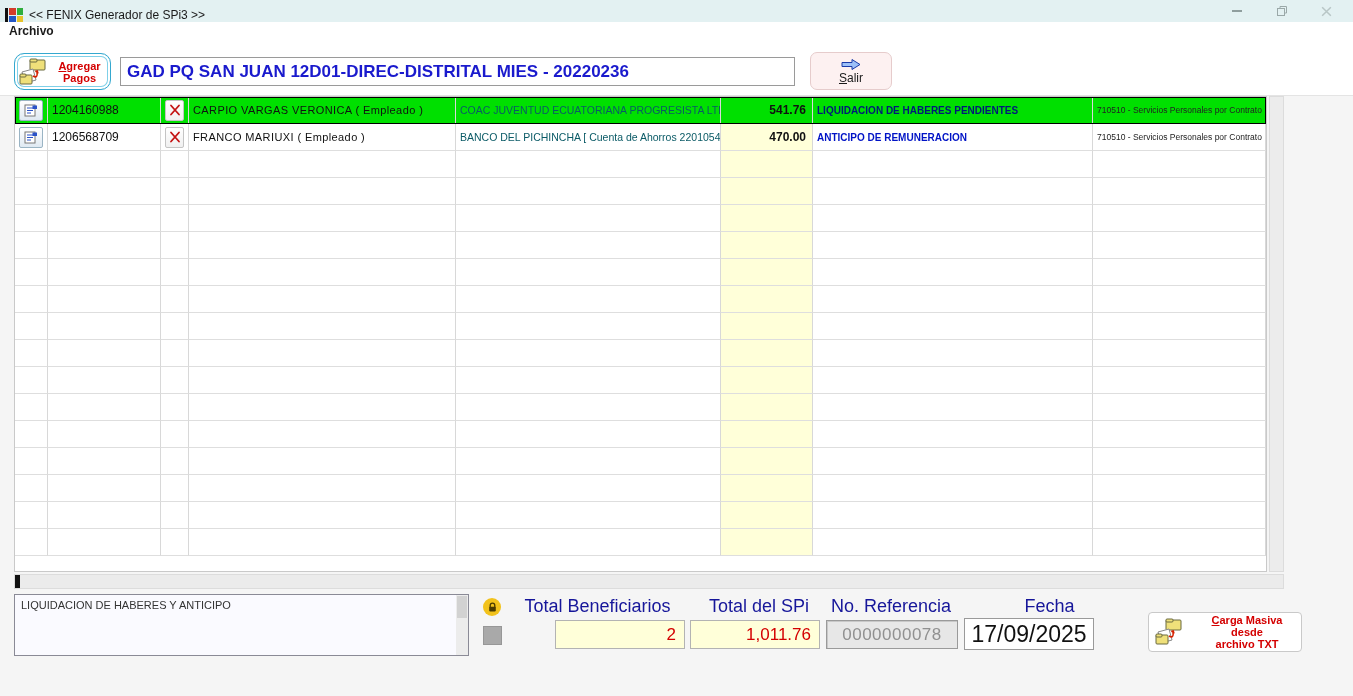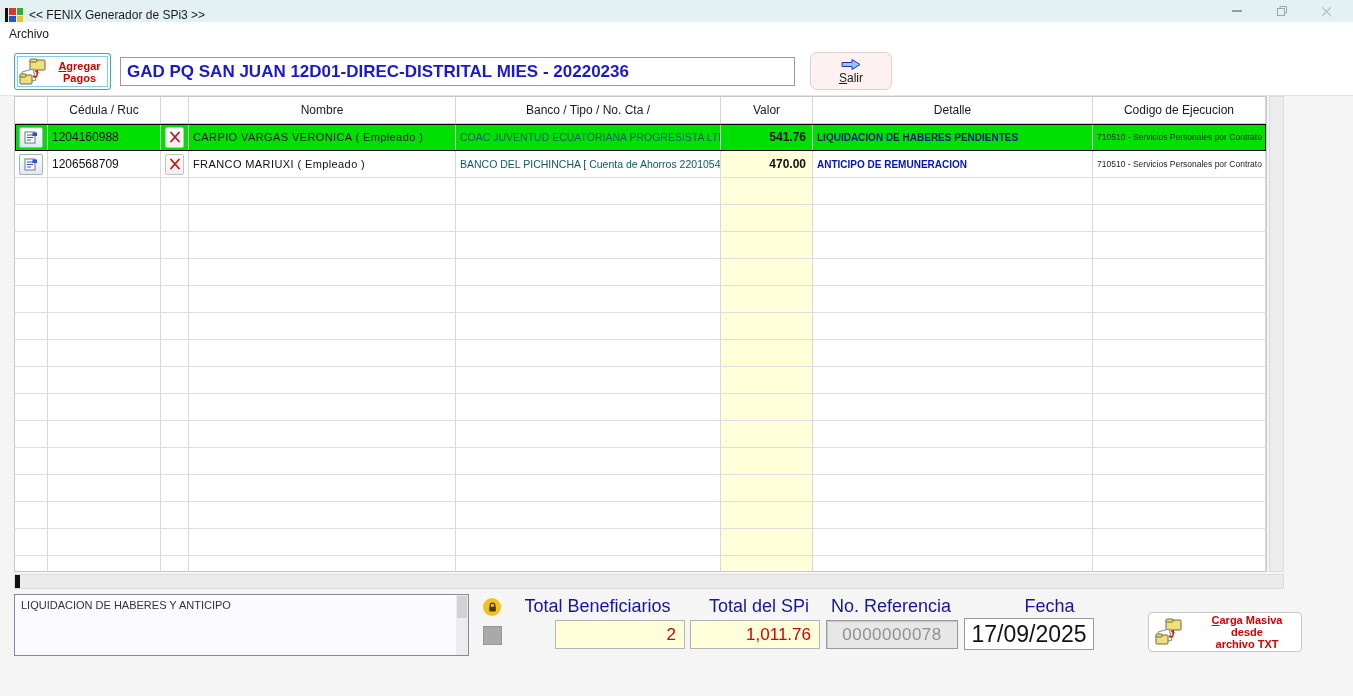--- a/index.html
+++ b/index.html
@@ -15,28 +15,28 @@
                      display:grid; grid-template-columns:1fr 1fr; grid-template-rows:1fr 1fr; gap:1px; }
   .app-icon .panes i:nth-child(1){background:#d43b2a;} .app-icon .panes i:nth-child(2){background:#2fae3c;}
   .app-icon .panes i:nth-child(3){background:#2457c5;} .app-icon .panes i:nth-child(4){background:#e8c32a;}
   .title-text { font-size:12px; color:#1a1a1a; }
   .win-controls { position:absolute; right:4px; top:0; height:22px; display:flex; align-items:center; }
   .win-btn { width:45px; height:22px; display:flex; align-items:center; justify-content:center; }
   .win-btn svg { stroke:#8a9a9a; }
 
   
   .menubar { position:absolute; left:0; top:22px; width:100%; height:21px; background:#ffffff;
-             display:flex; align-items:flex-end; }
+             display:flex; align-items:flex-start;font-weight:bold; }
   .menu-item { font-size:12px; color:#1a1a1a; padding:2px 9px; }
 
   
   .toolbar { position:absolute; left:0; top:43px; width:100%; height:53px; background:#ffffff;
              border-bottom:1px solid #e4e4e4; }
   .btn-agregar { position:absolute; left:14px; top:10px; width:97px; height:37px; background:#ffffff;
-                 border:1px solid #35a8cf; border-radius:3px; box-shadow: inset 0 0 0 2px #fff, inset 0 0 0 3px #7fd0e8;
+                 border:1px solid #35a8cf; border-radius:10px; box-shadow: inset 0 0 0 2px #fff, inset 0 0 0 3px #7fd0e8;
                  display:flex; align-items:center; gap:4px; padding:2px 4px; cursor:pointer; }
   .btn-label-red { color:#d40000; font-weight:bold; font-size:11px; line-height:12px; text-align:center; flex:1; }
   .btn-label-red span { display:block; }
   .btn-label-red span.u::first-letter { text-decoration:underline; }
   .title-field { position:absolute; left:120px; top:14px; width:675px; height:29px; background:#fff;
                  border:1px solid #9a9a9a; font-family:"Liberation Sans",sans-serif;
                  font-size:17px; font-weight:bold; color:#1a1acd; padding:0 6px; }
   .btn-salir { position:absolute; left:810px; top:9px; width:82px; height:38px; background:#fdf1f1;
                border:1px solid #e6cccc; border-radius:7px; display:flex; flex-direction:column;
                align-items:center; justify-content:center; cursor:pointer; }
@@ -160,30 +160,20 @@
 
     <button class="btn-salir">
       <svg width="22" height="13" viewBox="0 0 22 13">
         <path d="M2 4.5 H12 V1.5 L20 6.5 L12 11.5 V8.5 H2 Z" fill="#9cc0f8" stroke="#1a3aa8" stroke-width="1"></path>
       </svg>
       <span class="lbl">Salir</span>
     </button>
   </div>
 
   <div class="table-wrap">
-    <div class="trow thead">
-      <div class="cell"></div>
-      <div class="cell">Cédula / Ruc</div>
-      <div class="cell"></div>
-      <div class="cell">Nombre</div>
-      <div class="cell">Banco / Tipo / No. Cta /</div>
-      <div class="cell">Valor</div>
-      <div class="cell">Detalle</div>
-      <div class="cell">Codigo de Ejecucion</div>
-    </div>
     <div id="table-body">
         <div class="trow row selected">
       <div class="cell btncell">
         <button class="cellbtn rowbtn">
           <svg width="14" height="13" viewBox="0 0 14 13">
             <rect x="1" y="1" width="10" height="11" fill="#fff" stroke="#777"></rect>
             <line x1="3" y1="4" x2="9" y2="4" stroke="#2a52c8"></line>
             <line x1="3" y1="6.5" x2="9" y2="6.5" stroke="#2a52c8"></line>
             <line x1="3" y1="9" x2="7" y2="9" stroke="#2a52c8"></line>
             <rect x="8.5" y="1.5" width="4.5" height="3.5" fill="#2a52c8"></rect>

